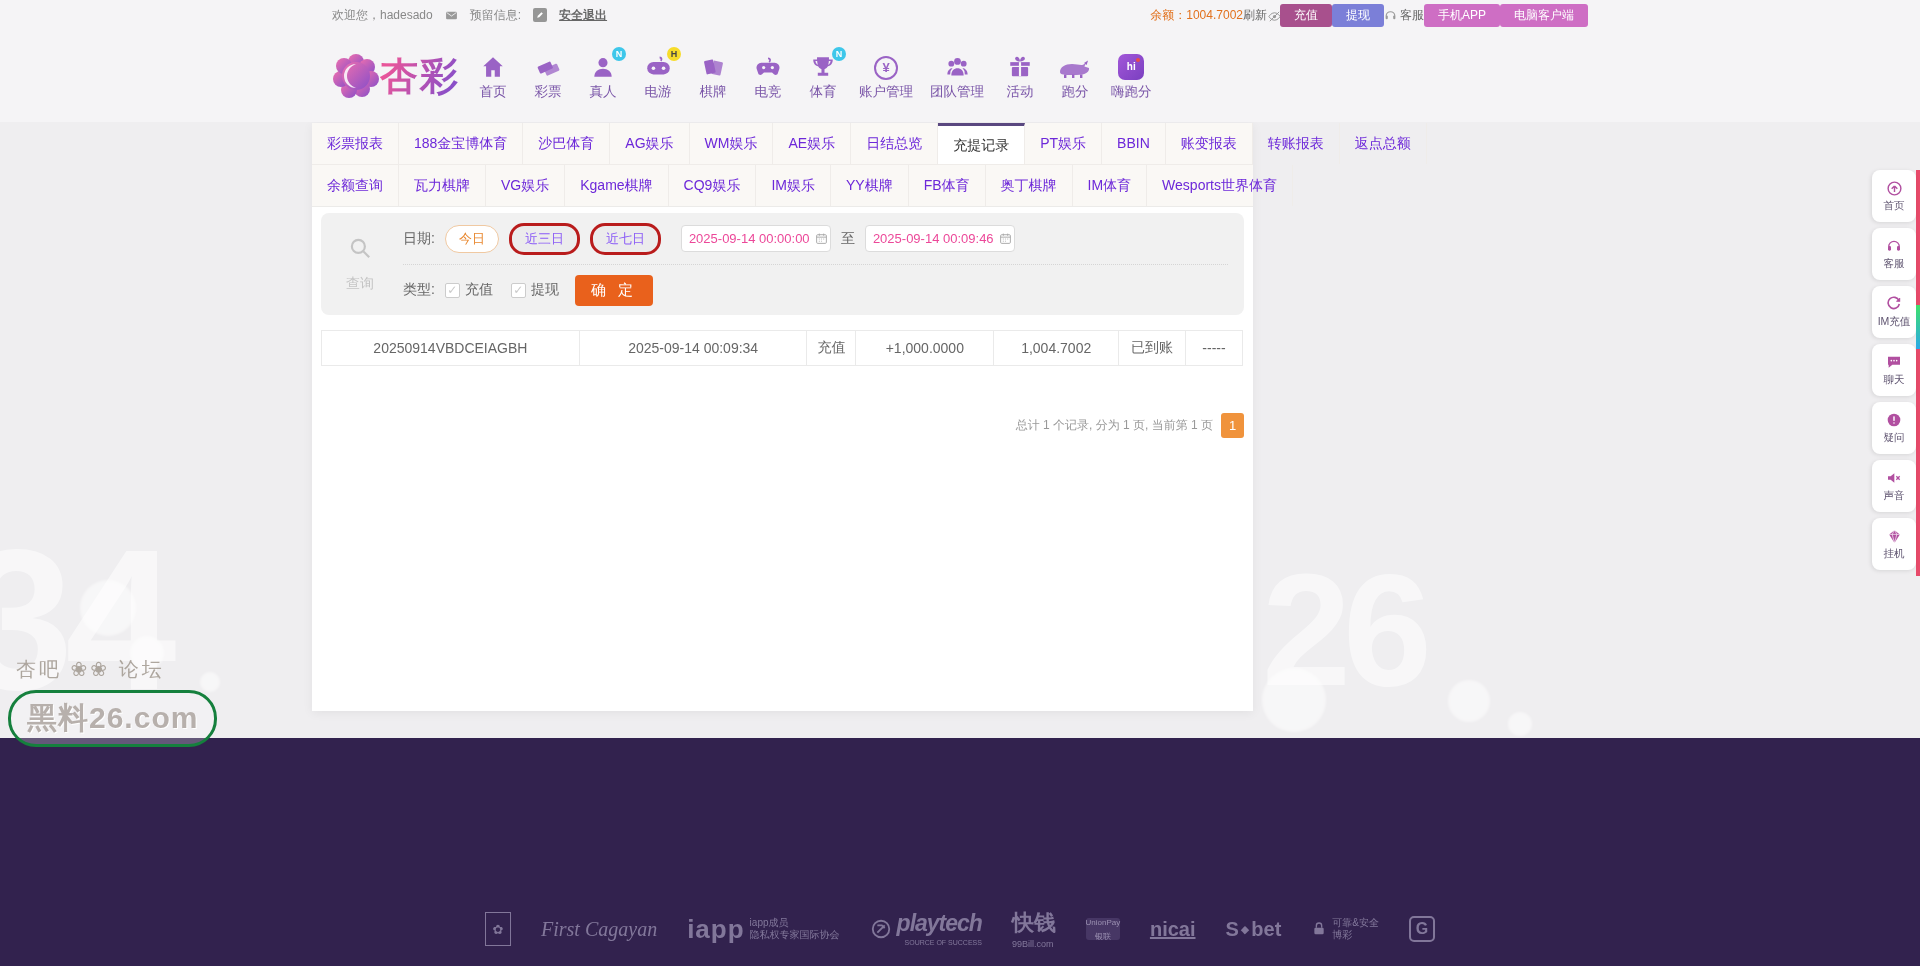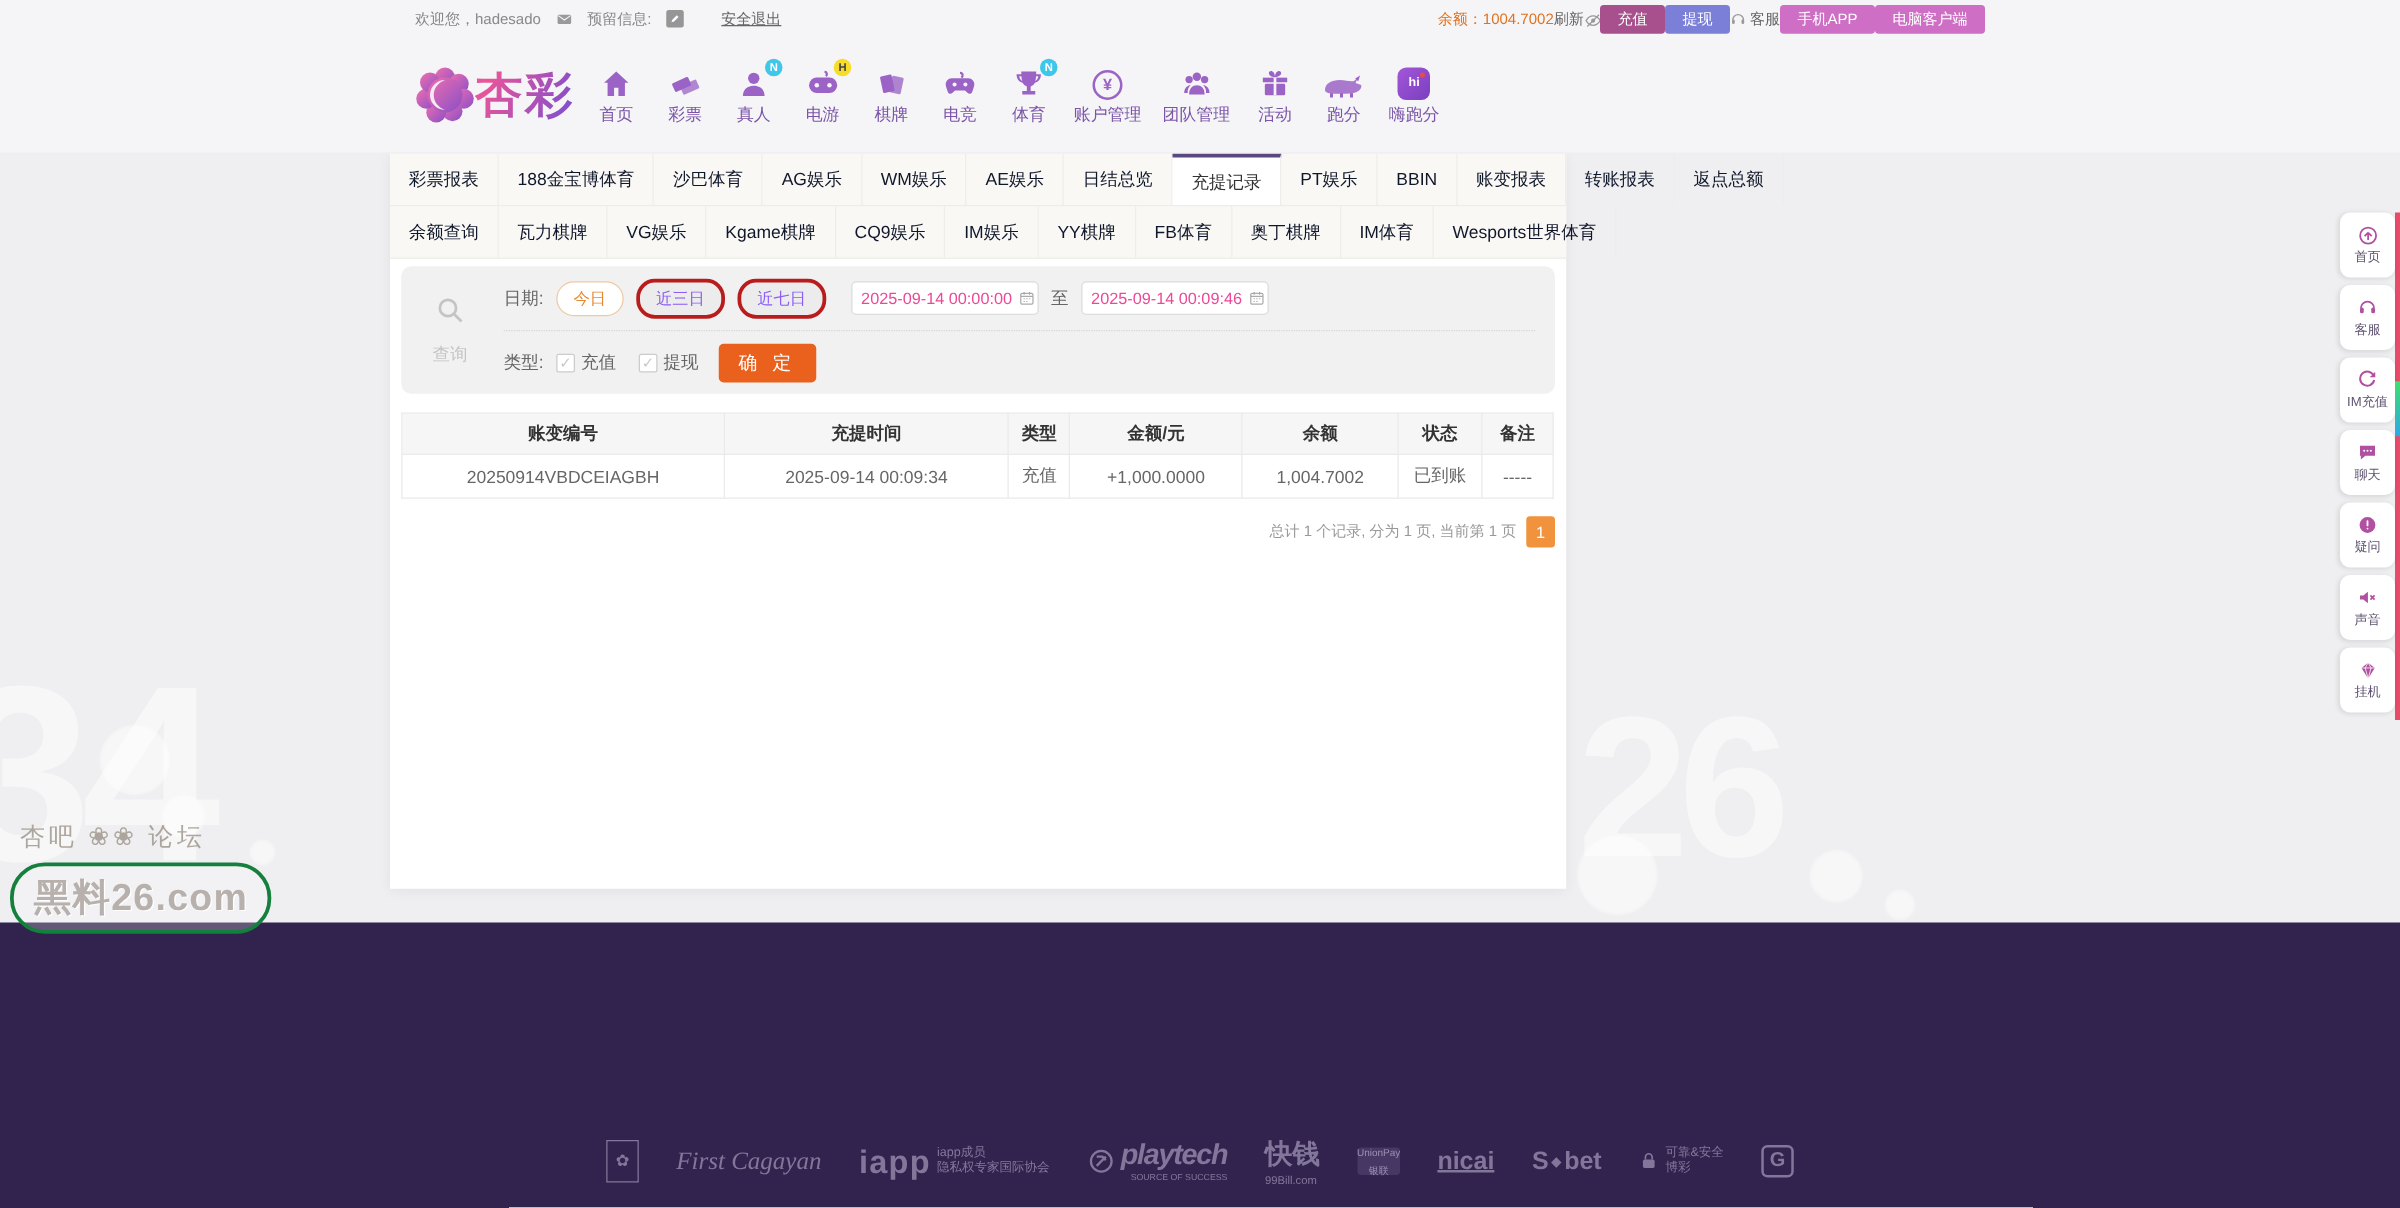--- a/index.html
+++ b/index.html
@@ -9,21 +9,21 @@
 
   
   .decor-digit { position:absolute; font-weight:800; color:rgba(255,255,255,.55); z-index:0; letter-spacing:-8px; }
   .digit-left  { left:-38px; top:505px; font-size:200px; }
   .digit-right { left:1262px; top:538px; font-size:160px; }
   .bokeh { position:absolute; border-radius:50%; background:rgba(255,255,255,.5); filter:blur(1px); z-index:0; }
 
   
   .headzone { position:absolute; left:0; top:0; width:1920px; height:122px; background:#f5f4f6; z-index:3; }
   .topbar { width:1256px; margin:0 auto; height:30px; display:flex; align-items:center; font-size:12px; color:#888; gap:12px; }
-  .topbar .link { color:#666; text-decoration:underline; margin-left:18px; cursor:pointer; }
+  .topbar .link { color:#666; text-decoration:underline; cursor:pointer;font-weight:bold; }
   .top-right { margin-left:auto; display:flex; align-items:center; }
   .balance-label, .balance-value { color:#e2711d; }
   .refresh { color:#666; cursor:pointer; }
   .btn-sm { padding:3px 14px; border-radius:3px; color:#fff; font-size:12px; cursor:pointer; }
   .btn-recharge { background:#a8508d; }
   .btn-withdraw { background:#7b7fd8; }
   .btn-pink { background:#ce6ec4; }
   .service { display:flex; align-items:center; gap:3px; color:#666; cursor:pointer; }
   .icon12 { width:13px; height:13px; color:#999; }
   .edit-box { width:14px; height:14px; background:#969696; border-radius:2px; display:inline-flex; align-items:center; justify-content:center; cursor:pointer; }
@@ -42,21 +42,21 @@
   .badge-h { background:#f7dc2a; color:#444; }
   .coin-icon { width:24px; height:24px; border:2.4px solid #9a63c5; border-radius:50%; display:flex; align-items:center; justify-content:center; font-weight:bold; font-size:13px; color:#9a63c5; }
   .hi-icon { width:26px; height:26px; border-radius:7px; background:linear-gradient(135deg,#a257d8,#7a3fc0); color:#fff; font-weight:bold; font-size:10px; display:flex; align-items:center; justify-content:center; position:relative; }
   .hi-icon::after { content:""; position:absolute; top:4px; right:4px; width:4px; height:4px; border-radius:50%; background:#e84b4b; }
 
   
   .panel { position:absolute; left:312px; top:123px; width:941px; height:588px; background:#fff; box-shadow:0 2px 10px rgba(0,0,0,.06); z-index:2; }
   .tabstrip { background:#faf8f5; border-bottom:1px solid #ecebe9; }
   .tabrow { display:flex; }
   .tabrow + .tabrow { border-top:1px solid #efece9; }
-  .tab { padding:0 15px; height:41px; line-height:41px; font-size:14px; color:#0f172a; border-right:1px solid #efece9; cursor:pointer; white-space:nowrap; }
+  .tab { padding:0 15px; height:41px; line-height:41px; font-size:14px; color:#6d28d9; border-right:1px solid #efece9; cursor:pointer; white-space:nowrap; }
   .tab.active { background:#fff; border-top:3px solid #5a4880; line-height:38px; color:#333; }
 
   .form-card { position:absolute; left:9px; top:90px; right:9px; height:102px; background:#f1f1f1; border-radius:8px; }
   .search-block { position:absolute; left:0; top:0; width:78px; height:100%; display:flex; flex-direction:column; align-items:center; justify-content:center; gap:14px; color:#c4c4c4; }
   .search-block .qlabel { font-size:14px; }
   .form-rows { margin-left:82px; margin-right:16px; }
   .frow { height:51px; display:flex; align-items:center; gap:10px; font-size:14px; color:#666; }
   .frow2 { height:50px; }
   .fdivider { border-top:1px dotted #d5d5d5; }
   .pill { padding:4px 13px; border-radius:15px; font-size:13px; cursor:pointer; }
@@ -397,29 +397,20 @@
       <colgroup>
         <col style="width:258px">
           <col style="width:228px">
           <col style="width:49px">
           <col style="width:138px">
           <col style="width:125px">
           <col style="width:67px">
           <col style="width:57px">
       </colgroup>
       <tbody>
-          <tr>
-        <th>账变编号</th>
-        <th>充提时间</th>
-        <th>类型</th>
-        <th>金额/元</th>
-        <th>余额</th>
-        <th>状态</th>
-        <th>备注</th>
-      </tr>
       <tr>
         <td>20250914VBDCEIAGBH</td>
         <td>2025-09-14 00:09:34</td>
         <td>充值</td>
         <td class="amt-red">+1,000.0000</td>
         <td>1,004.7002</td>
         <td class="status-green">已到账</td>
         <td>-----</td>
       </tr>
     </tbody>

